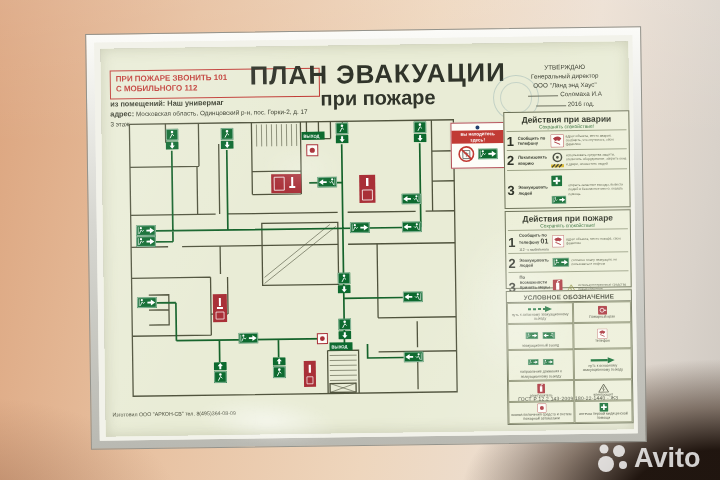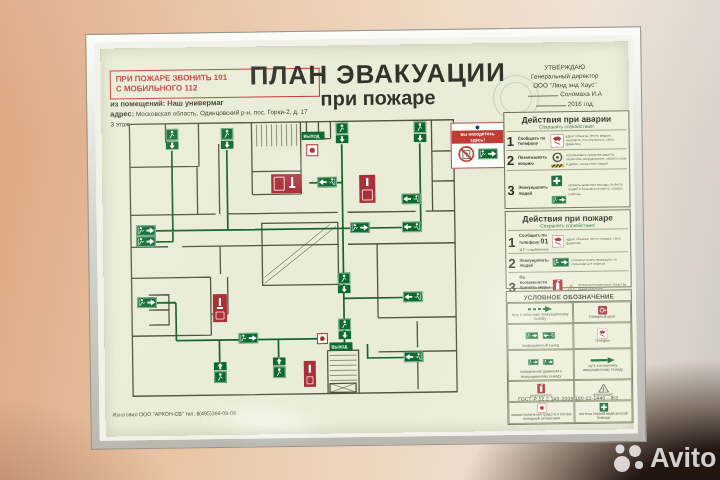--- a/index.html
+++ b/index.html
@@ -76,21 +76,21 @@
   .gost{left:398px;top:353px;width:130px;text-align:center;font-size:5px;letter-spacing:.2px;color:#3c3f30;}
   .mfr{left:7px;top:363px;}
   
   .glass{position:absolute;pointer-events:none;border-radius:50%;}
   .g1{left:352px;top:180px;width:120px;height:170px;background:radial-gradient(closest-side,rgba(255,255,255,.30),transparent);filter:blur(6px);}
   .g2{left:92px;top:352px;width:140px;height:46px;background:radial-gradient(closest-side,rgba(255,255,255,.55),transparent);filter:blur(4px);transform:rotate(6deg);}
   .g3{left:160px;top:100px;width:80px;height:46px;background:radial-gradient(closest-side,rgba(255,255,255,.20),transparent);filter:blur(6px);}
   .sheen{position:absolute;inset:0;pointer-events:none;
     background:linear-gradient(115deg,rgba(255,255,255,.10) 12%,transparent 34%,transparent 62%,rgba(255,255,255,.14) 86%);}
   
-  .wm{position:absolute;left:612px;top:441px;display:flex;align-items:center;gap:4px;
+  .wm{position:absolute;left:596px;top:441px;display:flex;align-items:center;gap:4px;
     color:rgba(255,255,255,.80);font-weight:bold;font-size:27px;}
 </style>
 </head>
 <body>
 
 <div class="stage">
   <div class="wall"></div>
 
   <div class="frame">
     <div class="mat">

